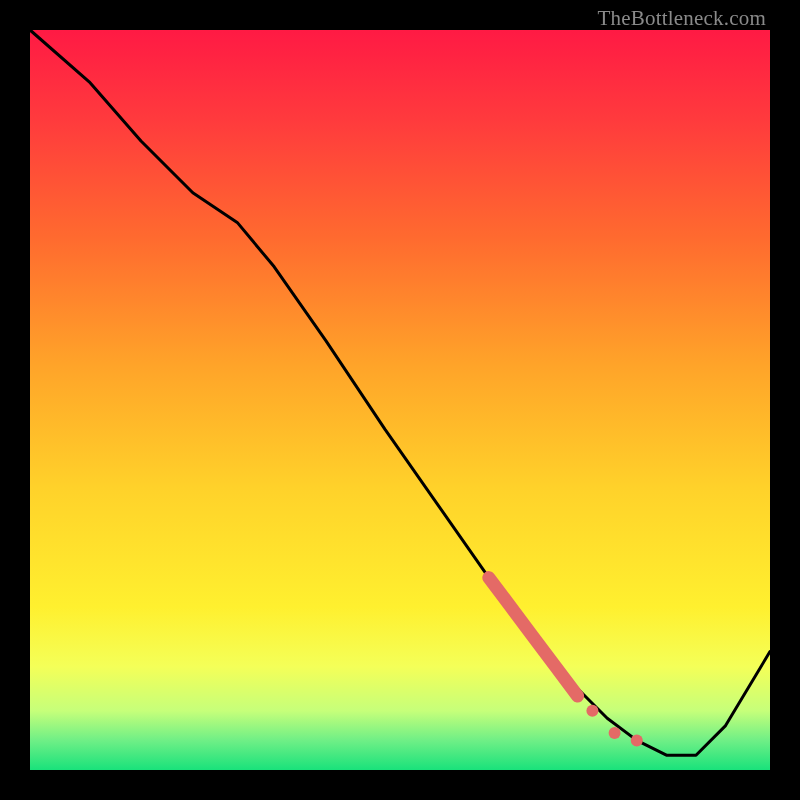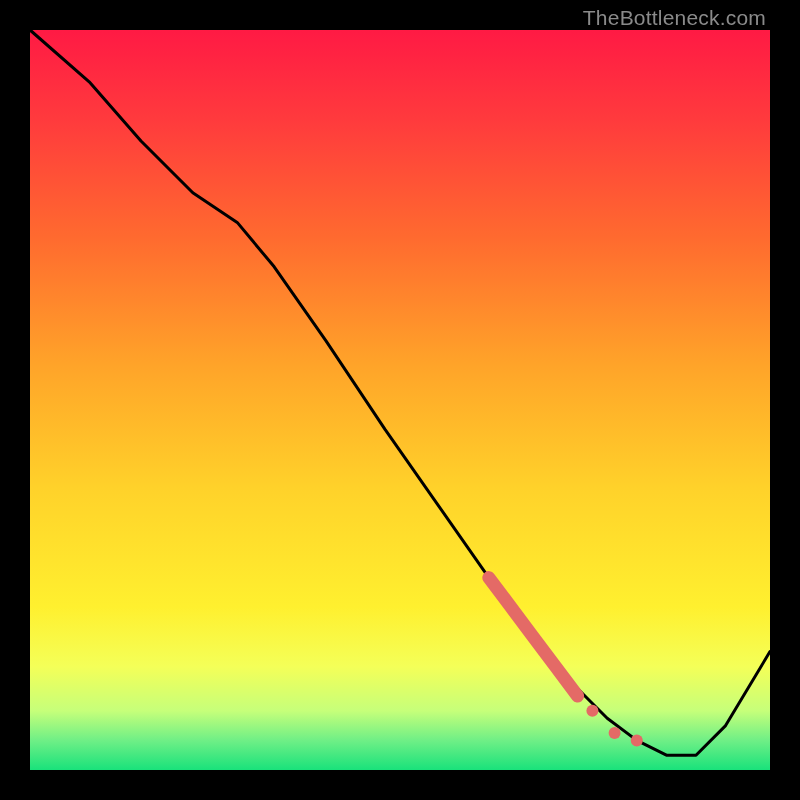--- a/index.html
+++ b/index.html
@@ -44,21 +44,21 @@
     left: 0;
     top: 0;
     width: 740px;
     height: 740px;
     overflow: visible;
   }
   .watermark {
     position: absolute;
     top: 6px;
     right: 34px;
-    font-family: Liberation Sans, sans-serif;
+    font-family: Liberation Serif, serif;
     font-size: 21px;
     color: #8a8a8a;
     letter-spacing: 0.2px;
     user-select: none;
   }
 </style>
 </head>
 <body>
 
 <div class="frame">

